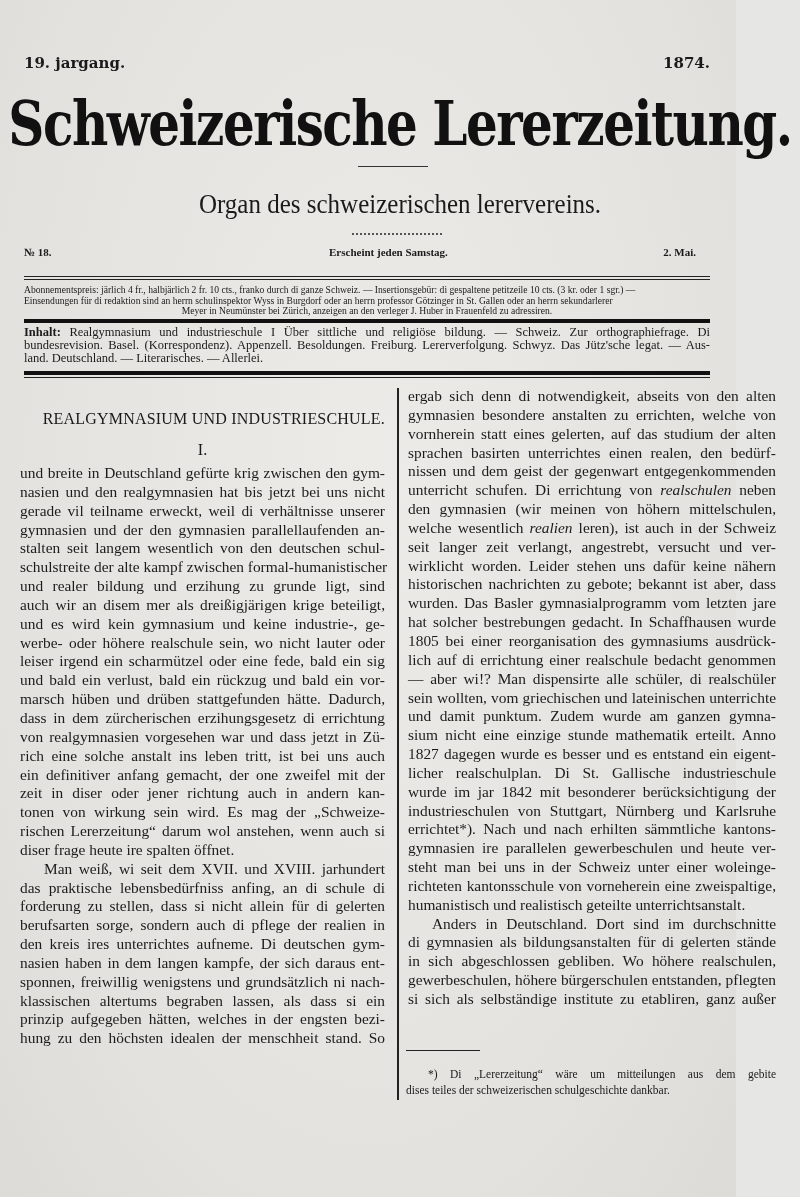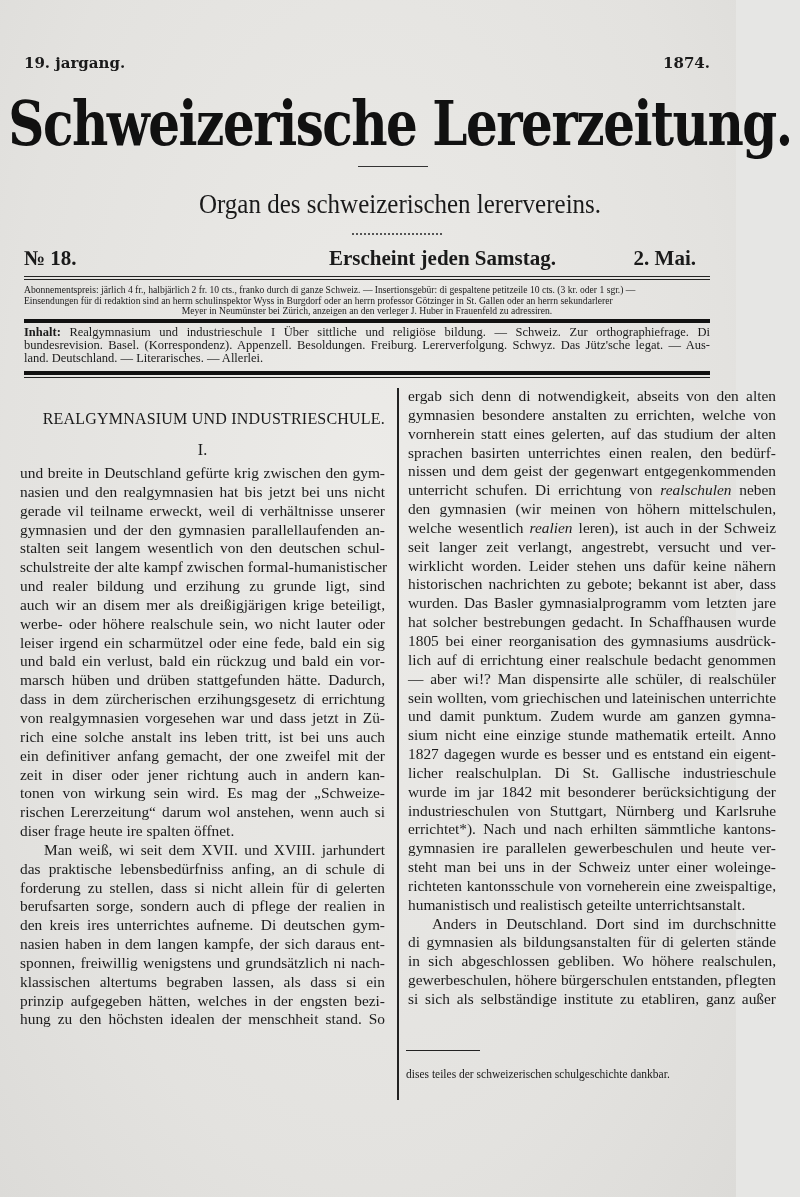--- a/index.html
+++ b/index.html
@@ -21,21 +21,21 @@
   .masthead { position: absolute; top: 86px; left: 0; width: 800px; text-align: center;
     font-family: "DejaVu Serif", serif; font-weight: bold; font-size: 50px; letter-spacing: -1.5px;
     line-height: 60px; color: #111; transform: scaleY(1.25); transform-origin: top center; }
   .mast-rule { position: absolute; top: 166px; left: 358px; width: 70px; height: 1px; background: #333; }
   .subtitle { position: absolute; top: 188px; left: 0; width: 800px; text-align: center;
     font-family: "Liberation Serif", serif; font-size: 25px; color: #1a1a1a; transform: scaleY(1.12); transform-origin: top center; }
   .wavy { position: absolute; top: 229px; left: 352px; width: 90px; height: 4px;
     border-bottom: 2px dotted #555; }
 
   .infoline { position: absolute; top: 246px; left: 24px; right: 40px; height: 20px;
-    font-family: "Liberation Serif", serif; font-size: 21px; font-weight: bold; }
+    font-family: "Liberation Serif", serif; font-size: 11px; font-weight: bold; }
   .infoline .l { position: absolute; left: 0; }
   .infoline .c { position: absolute; left: 305px; }
   .infoline .r { position: absolute; right: 0; }
 
   .rule-thin { position: absolute; left: 24px; right: 26px; height: 1px; background: #222; }
   .rule-thick { position: absolute; left: 24px; right: 26px; height: 4px; background: #111; }
 
   .abo { position: absolute; top: 285px; left: 24px; right: 26px;
     font-family: "Liberation Serif", serif; font-size: 9.6px; line-height: 10.5px; text-align: justify; }
   .abo .line { display: block; white-space: nowrap; }
@@ -115,20 +115,21 @@
 
   <div class="col colL" id="colL">
       <span class="ln">und breite in Deutschland gefürte krig zwischen den gym-</span>
       <span class="ln">nasien und den realgymnasien hat bis jetzt bei uns nicht</span>
       <span class="ln">gerade vil teilname erweckt, weil di verhältnisse unserer</span>
       <span class="ln">gymnasien und der den gymnasien parallellaufenden an-</span>
       <span class="ln">stalten seit langem wesentlich von den deutschen schul-</span>
       <span class="ln">schulstreite der alte kampf zwischen formal-humanistischer</span>
       <span class="ln">und realer bildung und erzihung zu grunde ligt, sind</span>
       <span class="ln">auch wir an disem mer als dreißigjärigen krige beteiligt,</span>
+      <span class="ln">und es wird kein gymnasium und keine industrie-, ge-</span>
       <span class="ln">werbe- oder höhere realschule sein, wo nicht lauter oder</span>
       <span class="ln">leiser irgend ein scharmützel oder eine fede, bald ein sig</span>
       <span class="ln">und bald ein verlust, bald ein rückzug und bald ein vor-</span>
       <span class="ln">marsch hüben und drüben stattgefunden hätte. Dadurch,</span>
       <span class="ln">dass in dem zürcherischen erzihungsgesetz di errichtung</span>
       <span class="ln">von realgymnasien vorgesehen war und dass jetzt in Zü-</span>
       <span class="ln">rich eine solche anstalt ins leben tritt, ist bei uns auch</span>
       <span class="ln">ein definitiver anfang gemacht, der one zweifel mit der</span>
       <span class="ln">zeit in diser oder jener richtung auch in andern kan-</span>
       <span class="ln">tonen von wirkung sein wird. Es mag der „Schweize-</span>
@@ -177,15 +178,16 @@
       <span class="ln last">humanistisch und realistisch geteilte unterrichtsanstalt.</span>
       <span class="ln ind">Anders in Deutschland. Dort sind im durchschnitte</span>
       <span class="ln">di gymnasien als bildungsanstalten für di gelerten stände</span>
       <span class="ln">in sich abgeschlossen gebliben. Wo höhere realschulen,</span>
       <span class="ln">gewerbeschulen, höhere bürgerschulen entstanden, pflegten</span>
       <span class="ln">si sich als selbständige institute zu etabliren, ganz außer</span>
     </div>
 
   <div class="fn-rule"></div>
   <div class="footnote">
+    <span class="ln ind">*) Di „Lererzeitung“ wäre um mitteilungen aus dem gebite</span>
     <span class="ln last">dises teiles der schweizerischen schulgeschichte dankbar.</span>
   </div>
 </div>
 
 </body></html>

